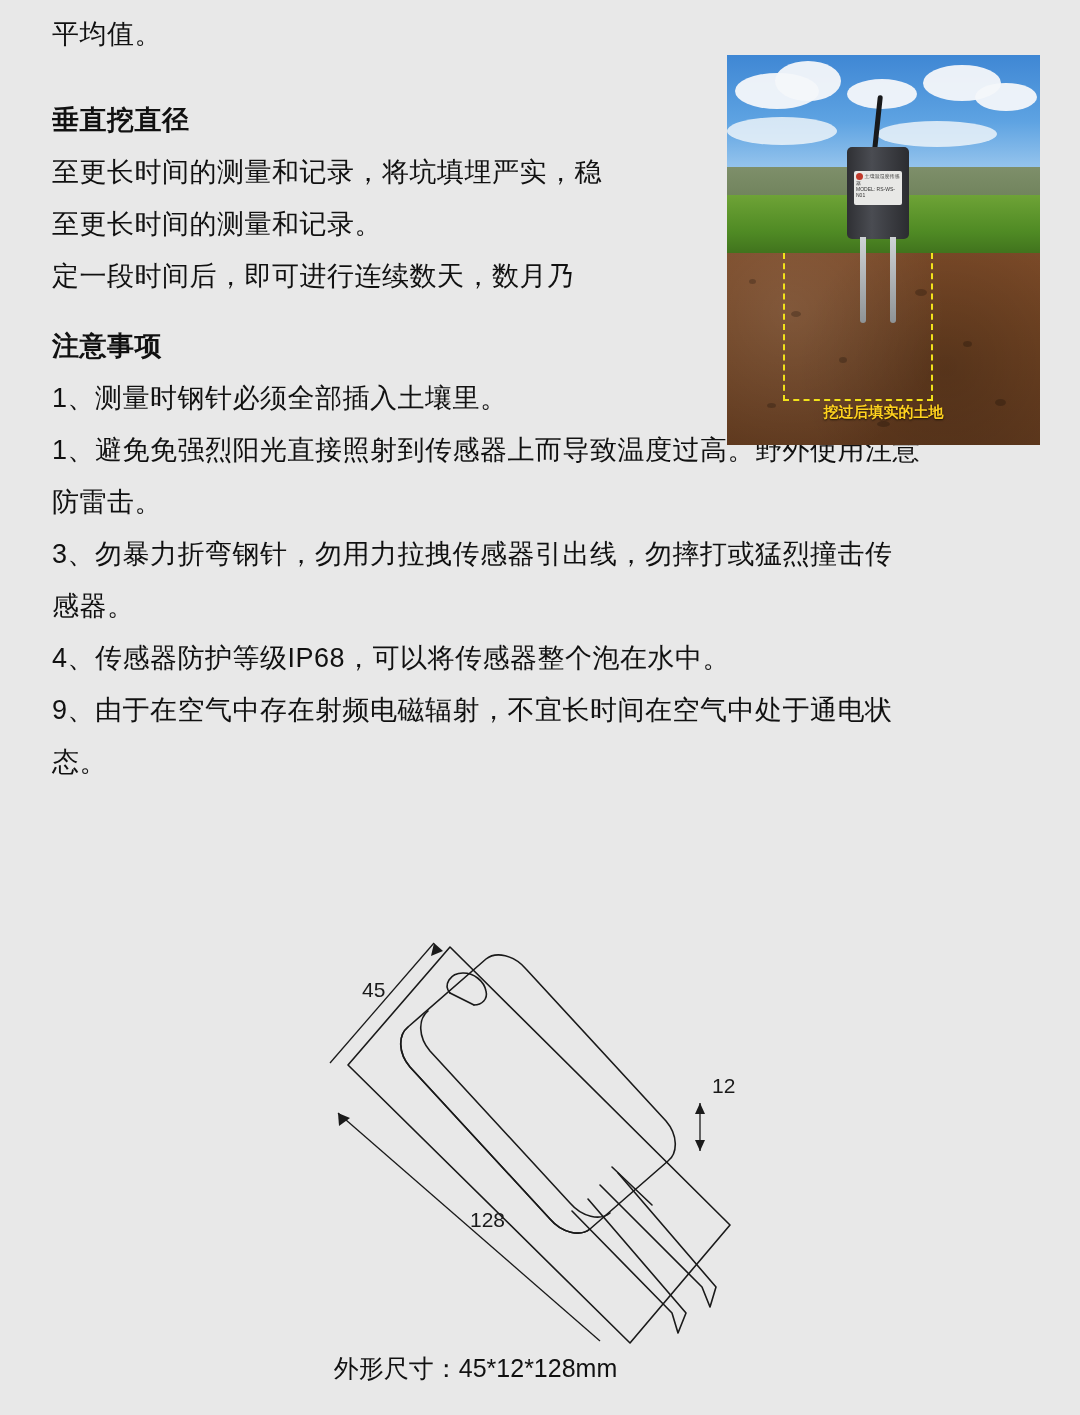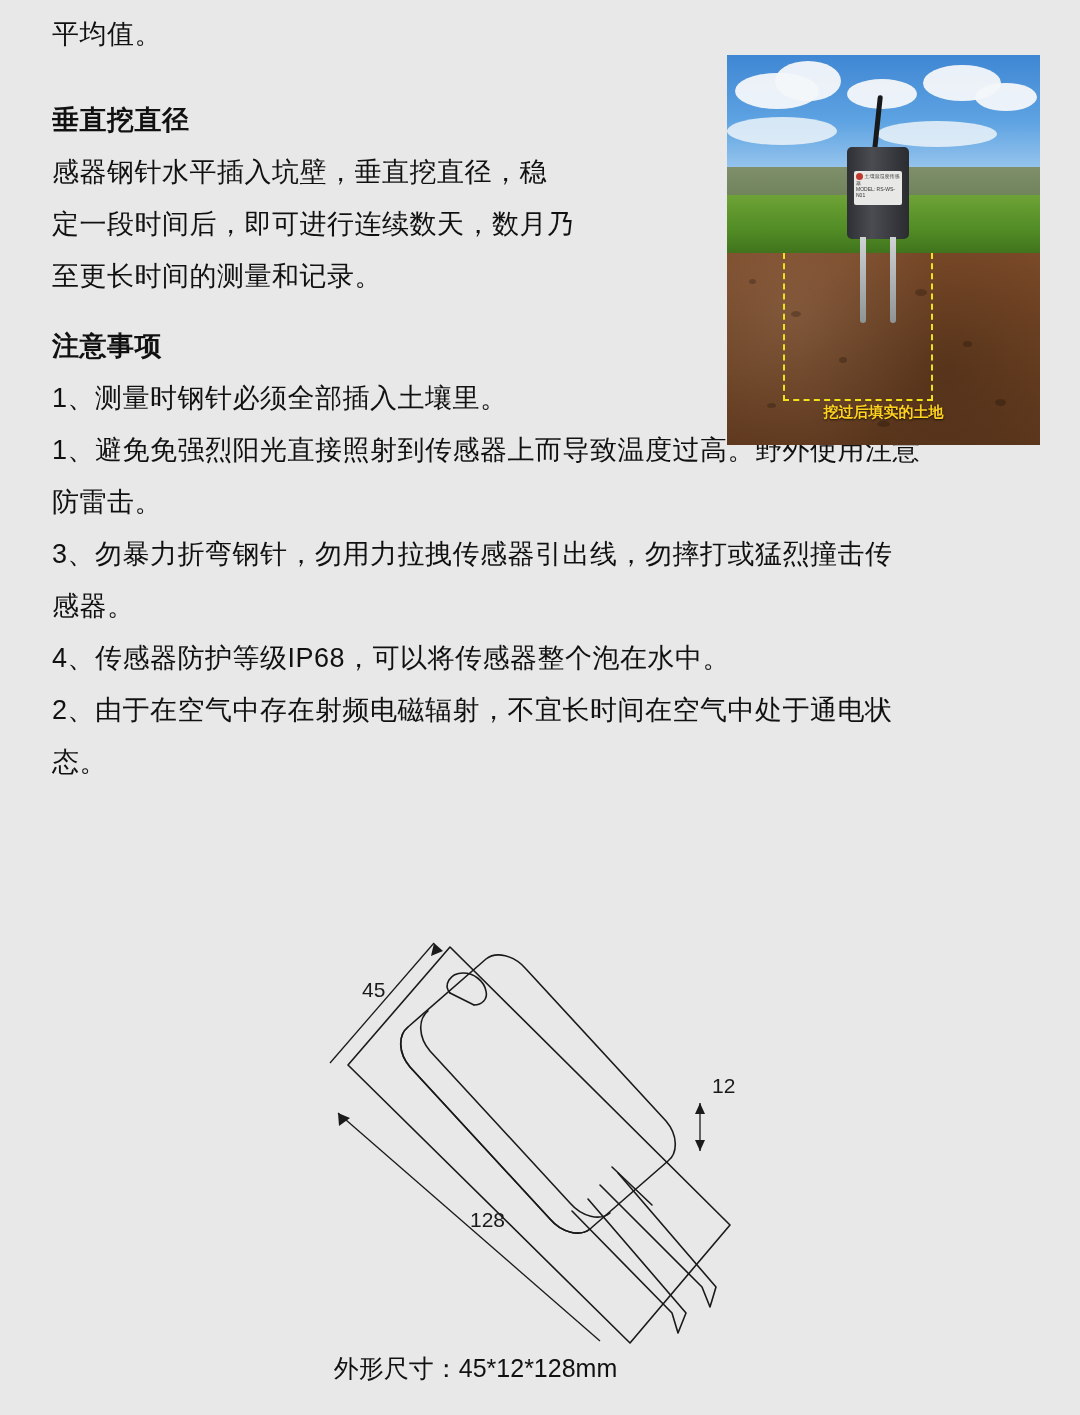--- a/index.html
+++ b/index.html
@@ -202,37 +202,37 @@
   <div class="text-col">
 
     <div class="spacer-xs"></div>
     <div class="line">平均值。</div>
 
     <div class="spacer-md"></div>
 
     <div class="line heading">垂直挖直径</div>
 
     <div class="para-narrow">
-      <div class="line">感器钢针水平插入坑壁，垂直挖直径，稳</div>
+      <div class="line">至更长时间的测量和记录，将坑填埋严实，稳</div>
+      <div class="line">至更长时间的测量和记录。</div>
       <div class="line">定一段时间后，即可进行连续数天，数月乃</div>
-      <div class="line">至更长时间的测量和记录。</div>
     </div>
 
     <div class="spacer-sm"></div>
 
     <div class="line heading">注意事项</div>
 
     <div>
       <div class="line">1、测量时钢针必须全部插入土壤里。</div>
       <div class="line">1、避免免强烈阳光直接照射到传感器上而导致温度过高。野外使用注意</div>
       <div class="line">防雷击。</div>
       <div class="line">3、勿暴力折弯钢针，勿用力拉拽传感器引出线，勿摔打或猛烈撞击传</div>
       <div class="line">感器。</div>
       <div class="line">4、传感器防护等级IP68，可以将传感器整个泡在水中。</div>
-      <div class="line">2、由于在空气中存在射频电磁辐射，不宜长时间在空气中处于通电状</div>
+      <div class="line">9、由于在空气中存在射频电磁辐射，不宜长时间在空气中处于通电状</div>
       <div class="line">态。</div>
     </div>
 
   </div>
 
   <div class="photo">
     <div class="sky"></div>
     <div class="cloud c1"></div>
     <div class="cloud c2"></div>
     <div class="cloud c3"></div>

